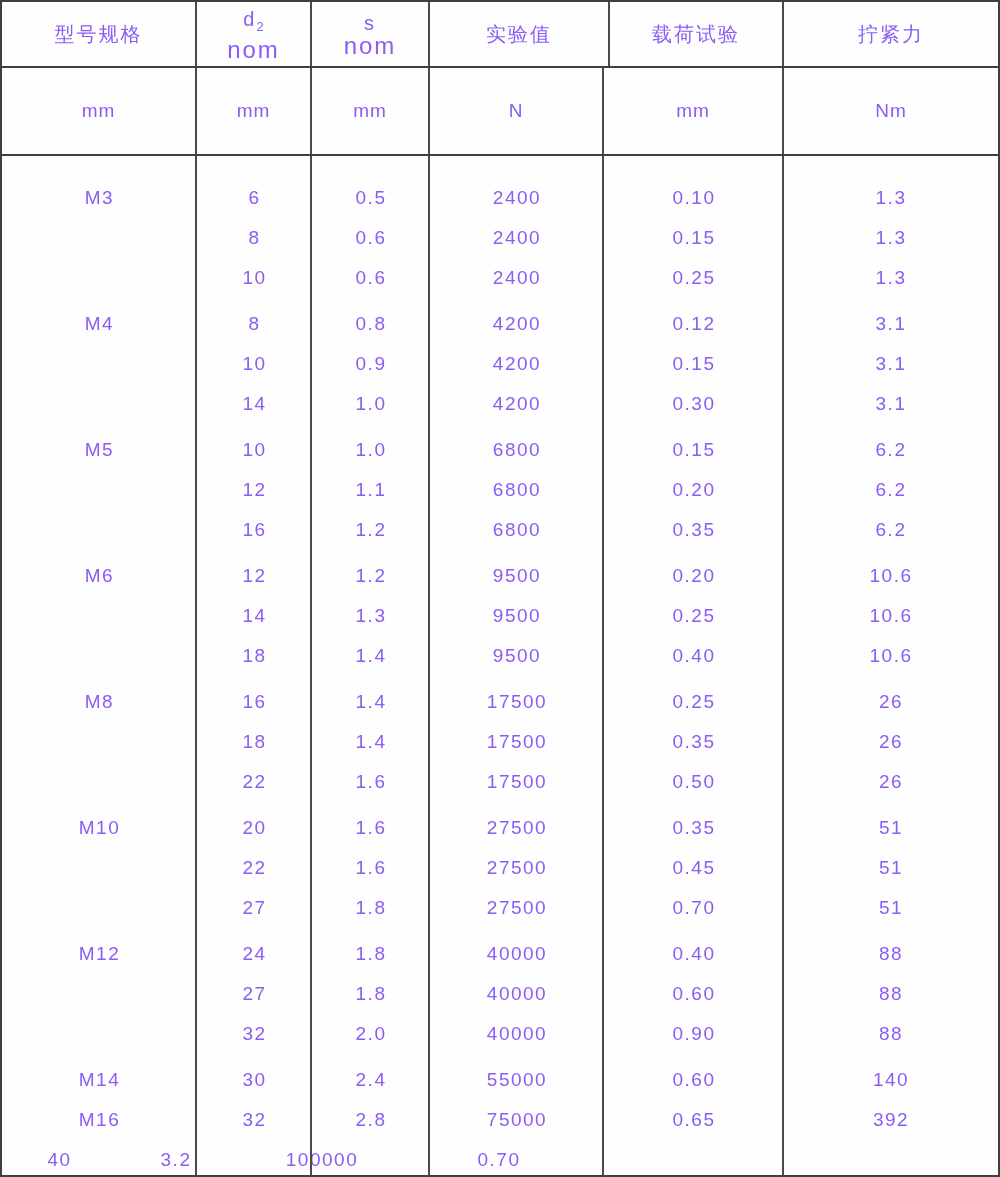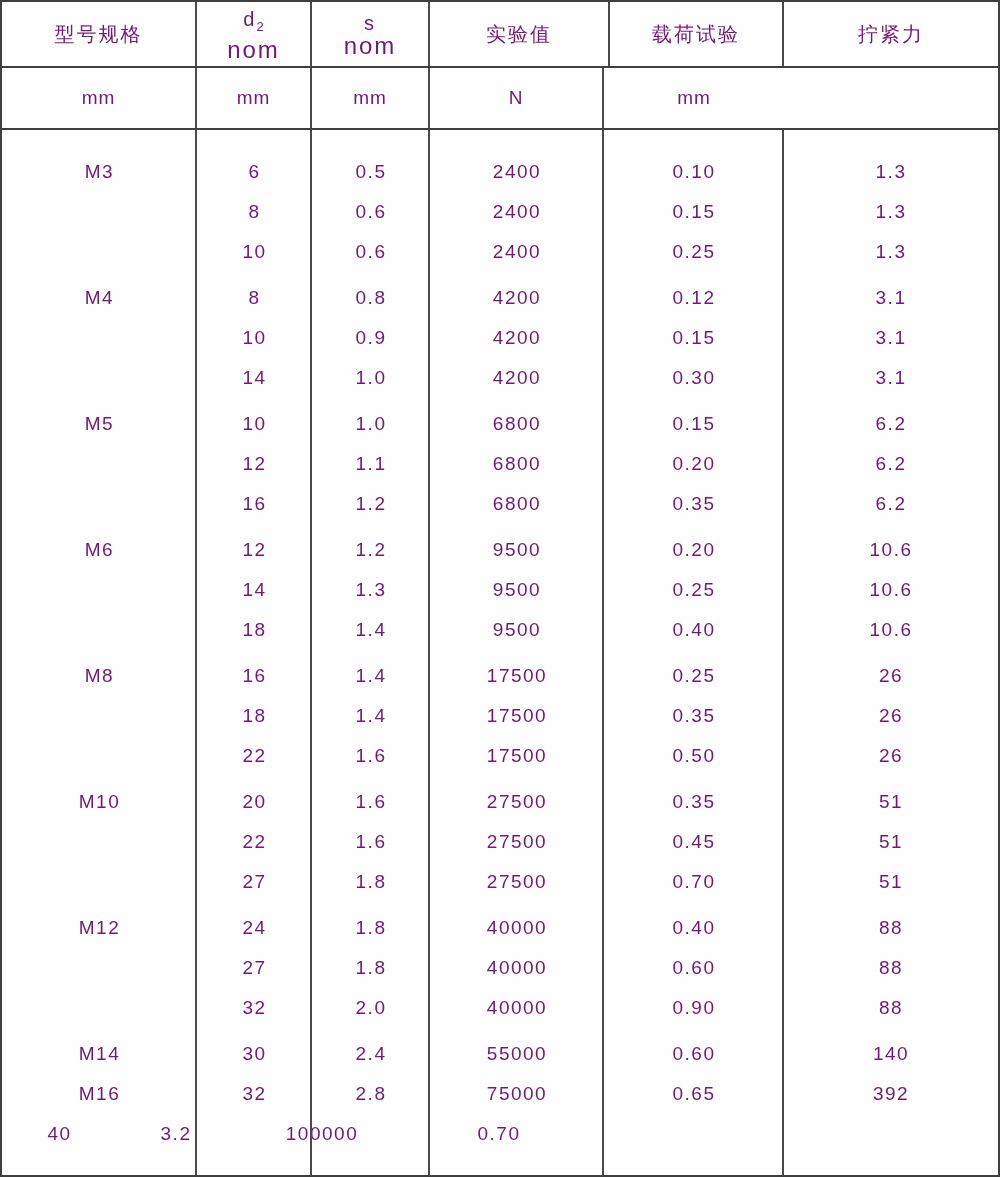--- a/index.html
+++ b/index.html
@@ -8,30 +8,30 @@
     background: #ffffff;
   }
   .spec-table {
     position: relative;
     width: 1000px;
     height: 1177px;
     box-sizing: border-box;
     border: 2px solid #3f3f3f;
     background: #fefefe;
     font-family: "Liberation Sans", "DejaVu Sans", sans-serif;
-    color: #701a75;
+    color: #8b5cf6;
     overflow: hidden;
   }
   .hrow {
     display: flex;
     box-sizing: border-box;
     border-bottom: 2px solid #3f3f3f;
   }
   .hrow1 { height: 66px; }
-  .hrow2 { height: 62px; }
+  .hrow2 { height: 88px; }
   .hcell {
     box-sizing: border-box;
     border-right: 2px solid #4a4a4a;
     display: flex;
     flex-direction: column;
     align-items: center;
     justify-content: center;
     text-align: center;
   }
   .hcell:last-child { border-right: none; }
@@ -130,20 +130,23 @@
     </div>
     <div class="hcell c3">
       <div class="hunit">mm</div>
     </div>
     <div class="hcell c4">
       <div class="hunit">N</div>
     </div>
     <div class="hcell c5">
       <div class="hunit">mm</div>
     </div>
+    <div class="hcell c6">
+      <div class="hunit">Nm</div>
+    </div>
   </div>
 
   <div class="tbody">
     <div class="vline vl1"></div>
     <div class="vline vl2"></div>
     <div class="vline vl3"></div>
     <div class="vline vl4"></div>
     <div class="vline vl5"></div>
   <div class="group">
         <div class="drow">

